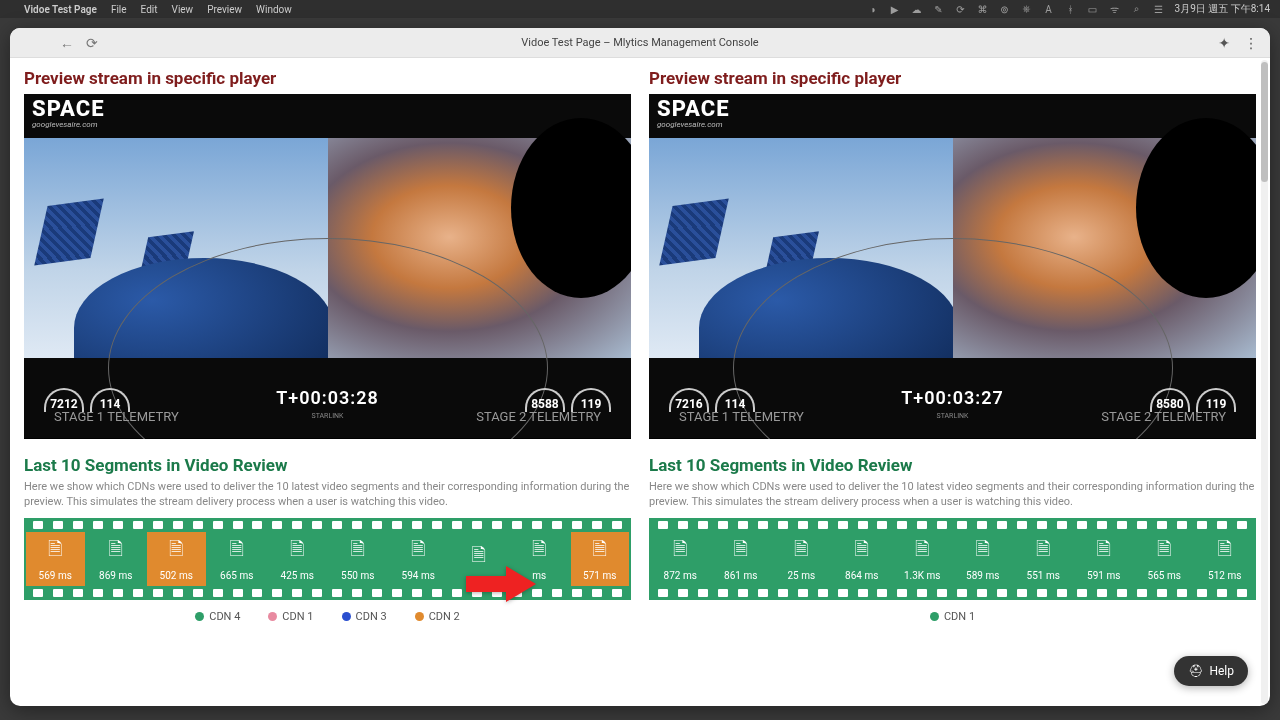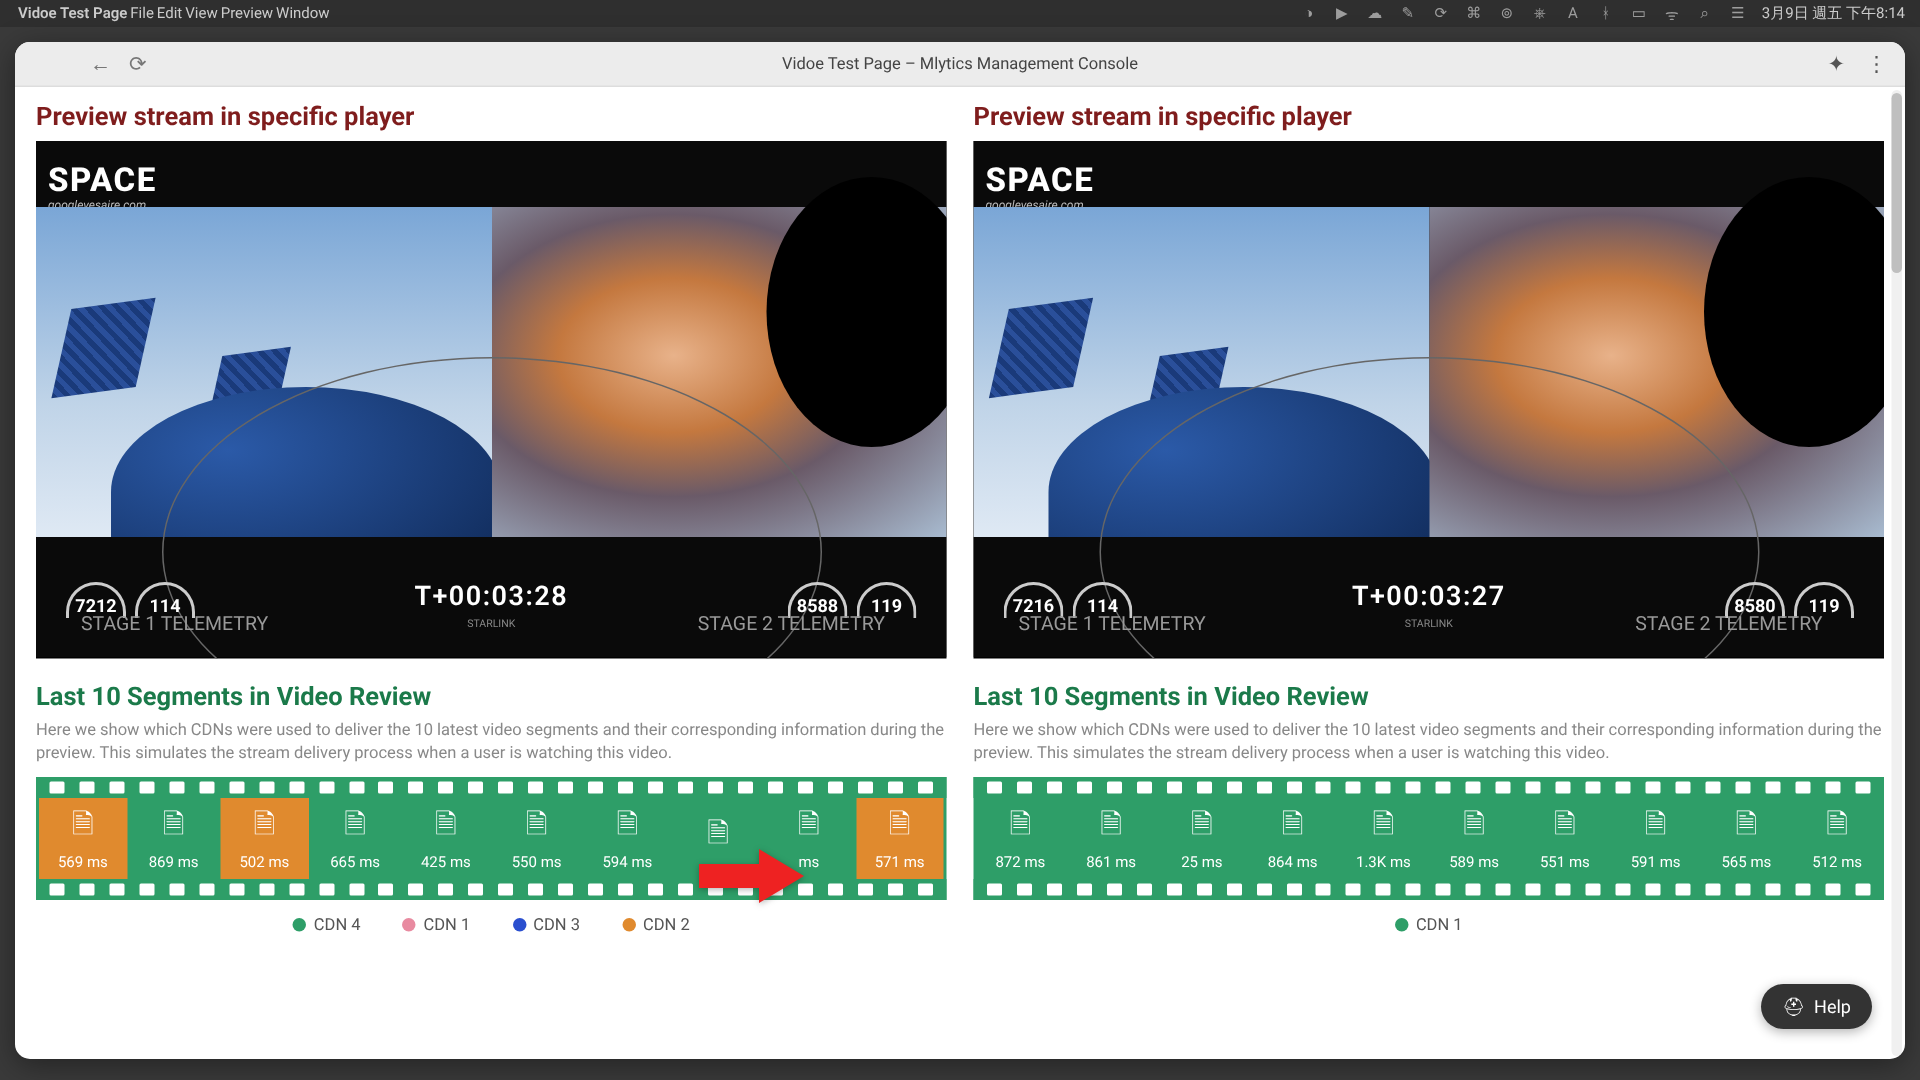--- a/index.html
+++ b/index.html
@@ -1,50 +1,50 @@
 <!DOCTYPE html>
 <html><head>
 <meta charset="utf-8">
 <style>
   * { box-sizing: border-box; margin: 0; padding: 0; }
   body { font-family: -apple-system, BlinkMacSystemFont, "Segoe UI", Roboto, sans-serif; background: #3a3a3a; width: 1280px; height: 720px; overflow: hidden; }
   .menubar { height: 18px; background: #2f2f2f; color: #ccc; display: flex; align-items: center; font-size: 10px; padding: 0 10px; justify-content: space-between; }
-  .menubar-left { display: flex; gap: 2px; align-items: flex-start; }
+  .menubar-left { display: flex; gap: 14px; align-items: flex-start; }
   .menubar-left .app { font-weight: 600; }
   .menubar-right { display: flex; gap: 10px; align-items: center; }
   .menubar-right .mi { width: 12px; height: 12px; display:inline-flex; align-items:center; justify-content:center; opacity:0.7;}
   .window { position: absolute; top: 28px; left: 10px; right: 10px; bottom: 14px; background: #fff; border-radius: 10px; overflow: hidden; box-shadow: 0 4px 20px rgba(0,0,0,0.4); display:flex; flex-direction:column;}
   .titlebar { height: 30px; background: #ececec; display: flex; align-items: center; justify-content: center; position: relative; font-size: 11px; color: #444; border-bottom:1px solid #ddd;}
   .nav { position: absolute; left: 50px; display: flex; gap: 12px; color: #777; }
   .nav span { cursor: pointer; font-size: 14px; }
   .win-actions { position:absolute; right:12px; display:flex; gap:14px; color:#555; font-size:14px;}
   .content { flex:1; overflow:hidden; padding: 10px 14px 10px 14px; display: flex; gap: 18px; position:relative;}
   .col { flex: 1; display: flex; flex-direction: column; min-width:0;}
   .section-title { color: #7f1d1d; font-weight: 700; font-size: 17px; margin-bottom: 6px; }
   .player { background: #000; width: 100%; height: 345px; position: relative; overflow:hidden;}
   .p-top { height:44px; background:#0a0a0a; display:flex; align-items:flex-start; padding:4px 8px;}
-  .brand { color:#fff; font-weight:800; font-size:22px; letter-spacing:1px; line-height:1;margin-top:12px; }
+  .brand { color:#fff; font-weight:800; font-size:22px; letter-spacing:1px; line-height:1; }
   .brand-sub { color:#bbb; font-size:8px; font-style:italic;}
   .p-mid { height:220px; display:flex;}
   .p-left { flex:1; background: linear-gradient(180deg,#7aa6d6 0%,#c0d4e8 60%,#dfe9f4 100%); position:relative;}
   .fin { position:absolute; width:54px; height:60px; background:repeating-linear-gradient(45deg,#1a3a7a,#1a3a7a 3px,#2a4f9a 3px,#2a4f9a 6px); transform:skewX(-20deg) rotate(-8deg);}
   .fin1{ left:18px; top:64px;}
   .fin2{ left:120px; top:96px; width:44px; height:46px;}
   .hull{ position:absolute; bottom:-40px; left:50px; width:260px; height:140px; background:radial-gradient(ellipse at 30% 30%,#2b5aa8,#0d2550); border-radius:50% 50% 0 0;}
   .p-right { flex:1; background: radial-gradient(ellipse at 40% 45%,#e8b28a 0%,#c4783f 30%,#6a5a68 55%,#a8bbd0 100%); position:relative;}
   .blackcorner{ position:absolute; right:-20px; top:-20px; width:140px; height:180px; background:#000; border-radius:50%;}
   .p-bot { height:80px; background:#0a0a0a; position:relative; color:#fff;}
   .arc { position:absolute; left:50%; top:-120px; width:440px; height:260px; border:1px solid #666; border-radius:50%; transform:translateX(-50%);}
   .gauge { position:absolute; bottom:26px; display:flex; gap:6px; align-items:flex-end;}
   .gauge.gl{ left:20px;align-items:center;}
   .gauge.gr{ right:20px;}
   .dial { width:40px; height:24px; border:2px solid #ccc; border-bottom:none; border-radius:40px 40px 0 0; display:flex; align-items:flex-end; justify-content:center; font-size:12px; font-weight:700; padding-bottom:1px;}
   .tlabel{ position:absolute; bottom:14px; font-size:13px; color:#999;}
   .tlabel.tl{ left:30px;}
-  .tlabel.tr{ right:41px;}
+  .tlabel.tr{ right:30px;}
   .tcenter{ position:absolute; left:50%; bottom:30px; transform:translateX(-50%); font-size:18px; font-weight:600; letter-spacing:1px;}
   .tsub{ position:absolute; left:50%; bottom:18px; transform:translateX(-50%); font-size:7px; color:#888;}
   .seg-title{ color:#1b7a4a; font-weight:700; font-size:17px; margin:16px 0 4px;}
   .seg-desc{ font-size:11px; color:#888; line-height:1.4; margin-bottom:8px;}
   .filmstrip{ background:#2e9e68; padding:0; position:relative;}
   .holes{ display:flex; justify-content:space-around; padding:3px 4px; background:#2e9e68;}
   .hole{ width:10px; height:8px; background:#fff; border-radius:1px;}
   .segrow{ display:flex; gap:2px; padding:0 2px;}
   .seg{ flex:1; display:flex; flex-direction:column; align-items:center; justify-content:center; height:54px; color:#fff; font-size:10px; gap:4px;}
   .seg.green{ background:#2e9e68;}

